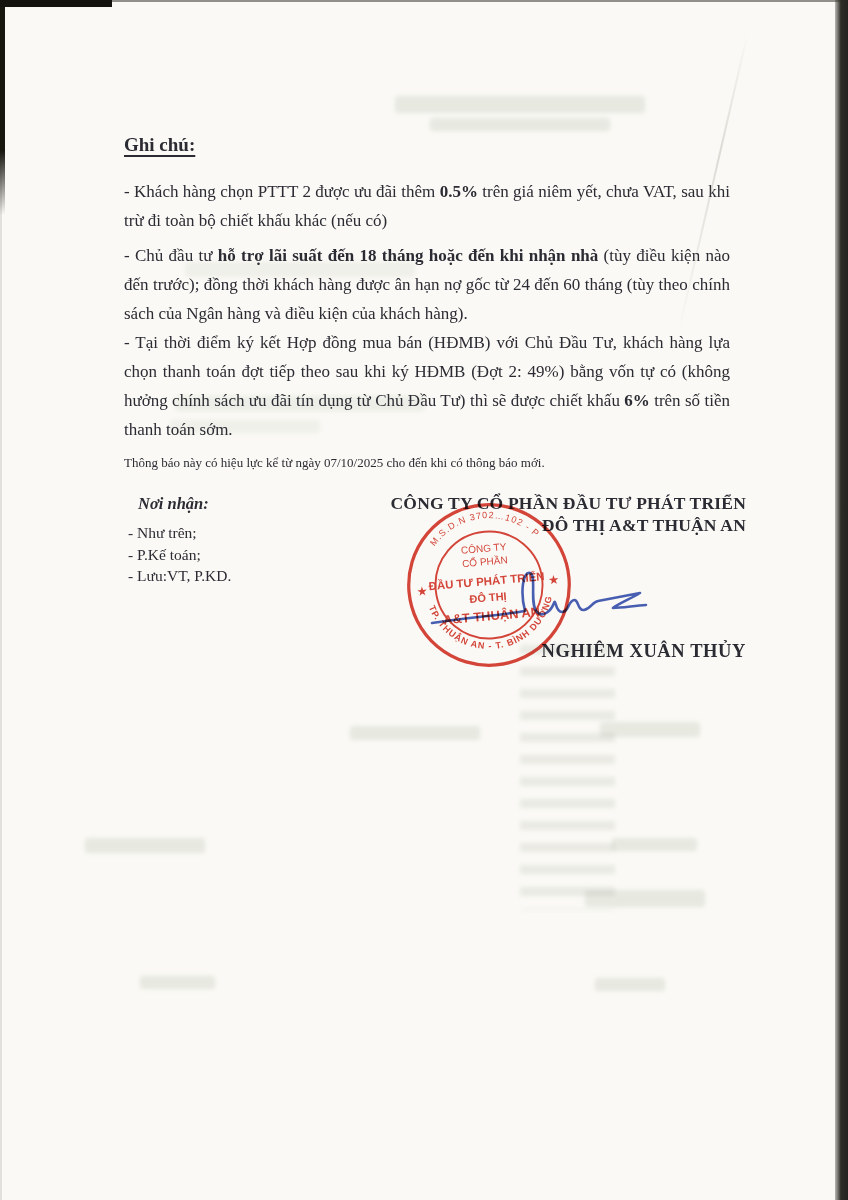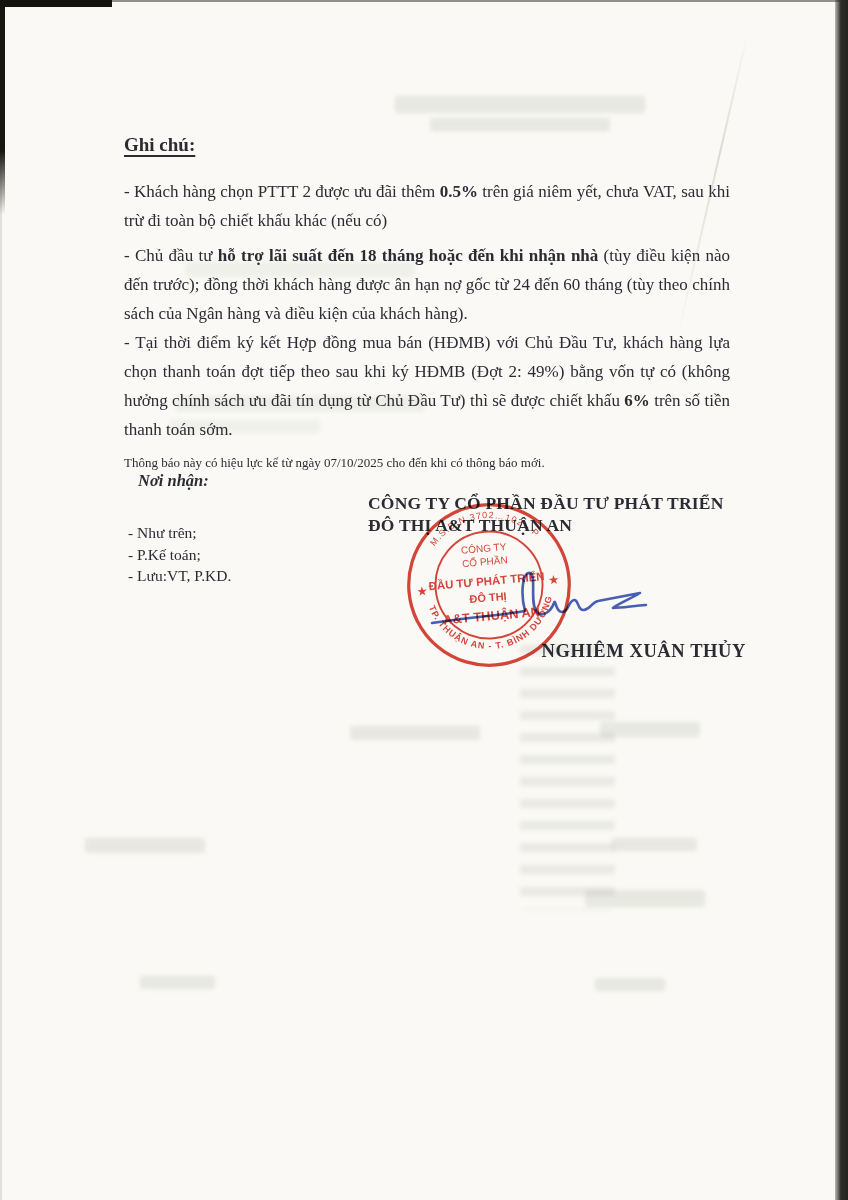--- a/index.html
+++ b/index.html
@@ -23,23 +23,23 @@
   
   .smudge{filter:blur(2px);border-radius:3px;}
   .sm-line{background:rgba(138,150,126,.16);}
   .sm-col{background:repeating-linear-gradient(180deg,rgba(140,150,132,.14) 0 9px,rgba(140,150,132,0) 9px 22px);}
   
   .ghi-chu{left:124px;top:114px;font-size:19px;font-weight:bold;
     text-decoration:underline;text-underline-offset:4px;text-decoration-thickness:1.5px;margin-top:20px;}
   .para{left:124px;width:606px;font-size:17px;line-height:29px;text-align:justify;}
   .b1{top:160px;} .b2{top:224px;} .b3{top:311px;}
   .effective{left:124px;top:448px;width:640px;font-size:13px;line-height:29px;}
-  .recip-head{left:138px;top:471px;font-size:16.5px;font-weight:bold;font-style:italic;}
+  .recip-head{left:138px;top:494px;font-size:16.5px;font-weight:bold;font-style:italic;}
   .recip-list{left:128px;top:522px;font-size:15.5px;line-height:21.5px;}
-  .sign-block{left:368px;top:492px;width:378px;text-align:left;
+  .sign-block{left:368px;top:492px;width:378px;text-align:right;
     font-size:17.5px;font-weight:bold;line-height:22px;letter-spacing:.2px;}
   .signer-name{left:368px;top:641px;width:378px;text-align:right;
     font-size:18.5px;font-weight:bold;letter-spacing:.6px;}
   
   .stamp{left:403px;top:499px;width:172px;height:172px;transform:rotate(-5deg);
     mix-blend-mode:multiply;opacity:.93;}
   .stamp text{fill:#d6382c;font-family:"Liberation Sans","DejaVu Sans",sans-serif;}
   .signature{left:424px;top:556px;width:232px;height:92px;mix-blend-mode:multiply;opacity:.95;}
 </style>
 </head>

